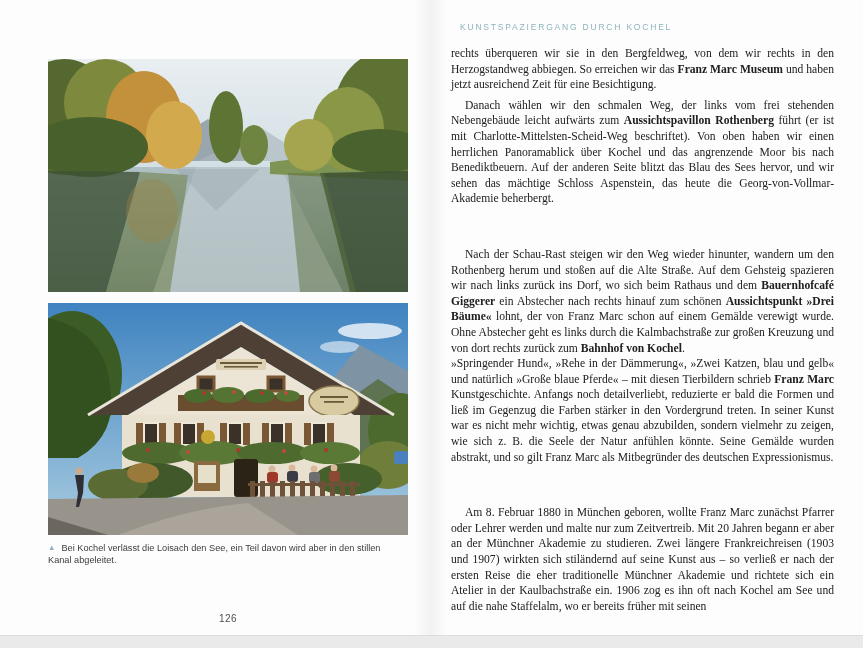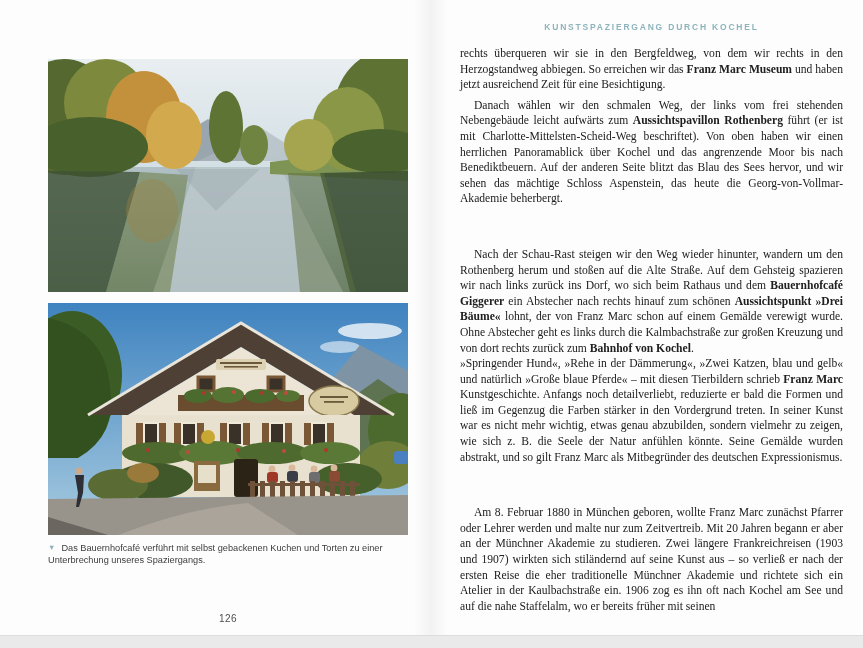--- a/index.html
+++ b/index.html
@@ -38,26 +38,26 @@
     position:relative;top:-1px;
   }
   .pagenum{
     position:absolute;top:613px;text-align:center;
     font-family:"Liberation Sans", sans-serif;font-size:10px;color:#4d4d4d;letter-spacing:0.5px;
   }
   .pagenum-left{left:48px;width:360px;text-align:center;}
   
   .page-right{position:absolute;left:431px;top:0;width:432px;height:635px;}
   .running-header{
-    position:absolute;left:29px;top:22px;width:383px;text-align:center;
-    font-family:"Liberation Sans", sans-serif;font-size:8.5px;font-weight:bold;
+    position:absolute;left:29px;top:22px;width:383px;text-align:left;
+    font-family:"Liberation Sans", sans-serif;font-size:8.5px;font-weight:normal;
     letter-spacing:1.8px;color:var(--accent-light);white-space:nowrap;
   }
   .text-column{
-    position:absolute;left:29px;top:46px;width:383px;
+    position:absolute;left:20px;top:46px;width:383px;
     color:#202020;font-size:11.6px;line-height:15.6px;text-align:justify;
     hyphens:auto;
   }
   .body-paragraph{margin:0;}
   .body-paragraph.indent{text-indent:14px;margin-top:40px;}
   .body-paragraph.space-before{margin-top:5px;}
   .section-heading{
     margin:19px 0 10px 0;
     font-family:"DejaVu Serif", serif;font-size:14px;font-weight:600;
     color:var(--accent);letter-spacing:0.2px;
@@ -216,21 +216,21 @@
         <path d="M0,196 L360,192 L360,232 L0,232 Z" fill="#98938b"></path>
         <path d="M70,232 Q140,205 200,200 L250,232 Z" fill="#aaa49b"></path>
         <path d="M0,214 L60,232 L0,232 Z" fill="#6b665f"></path>
 
         <circle cx="31" cy="168" r="3.6" fill="#caa98c"></circle>
         <path d="M27,172 L36,172 L35,190 L31,204 L28,204 L30,190 Z" fill="#2e2e34"></path>
       </svg>
     </figure>
 
     <div class="captions">
-        <p class="caption"><span class="caption-marker">▼</span><span>Das Bauernhofcafé verführt mit selbst gebackenen Kuchen und Torten zu einer Unterbrechung unseres Spaziergangs.</span></p>
+        <p class="caption"><span class="caption-marker">▲</span><span>Bei Kochel verlässt die Loisach den See, ein Teil davon wird aber in den stillen Kanal abgeleitet.</span></p>
       </div>
 
     <div class="pagenum pagenum-left">126</div>
   </div>
 
   <div class="page-right">
     <div class="running-header">KUNSTSPAZIERGANG DURCH KOCHEL</div>
     <div class="text-column">
         <p class="body-paragraph"><span>rechts überqueren wir sie in den Bergfeldweg, von dem wir rechts in den Herzogstandweg abbiegen. So erreichen wir das </span><strong>Franz Marc Museum</strong><span> und haben jetzt ausreichend Zeit für eine Besichtigung.</span></p>
         <p class="body-paragraph indent space-before"><span>Danach wählen wir den schmalen Weg, der links vom frei stehenden Nebengebäude leicht aufwärts zum </span><strong>Aussichtspavillon Rothenberg</strong><span> führt (er ist mit Charlotte-Mittelsten-Scheid-Weg beschriftet). Von oben haben wir einen herrlichen Panoramablick über Kochel und das angrenzende Moor bis nach Benediktbeuern. Auf der anderen Seite blitzt das Blau des Sees hervor, und wir sehen das mächtige Schloss Aspenstein, das heute die Georg-von-Vollmar-Akademie beherbergt.</span></p>

